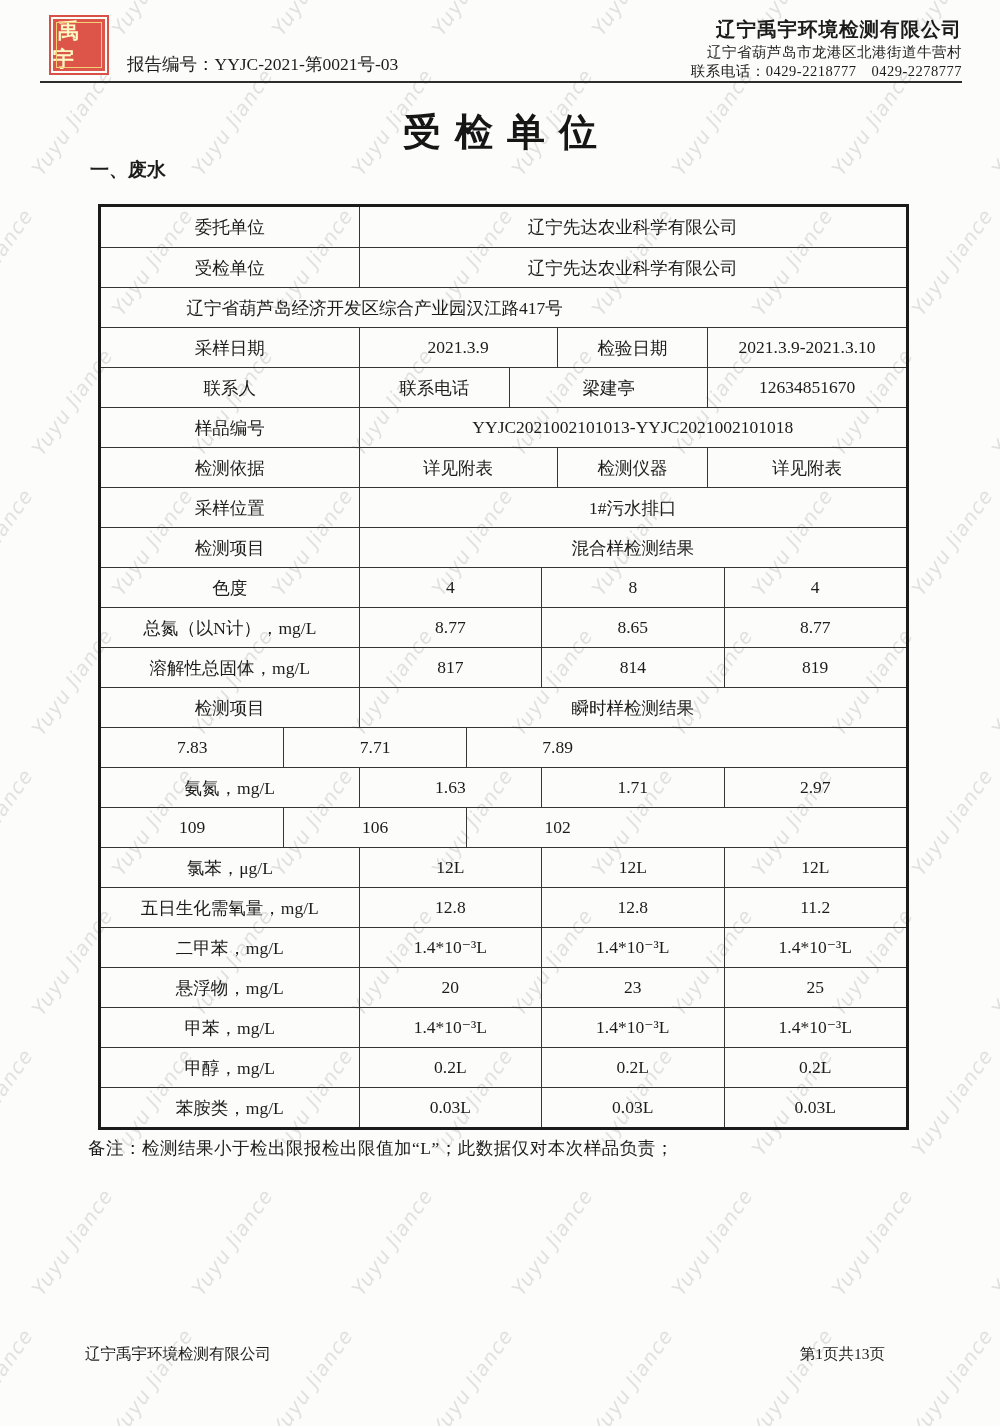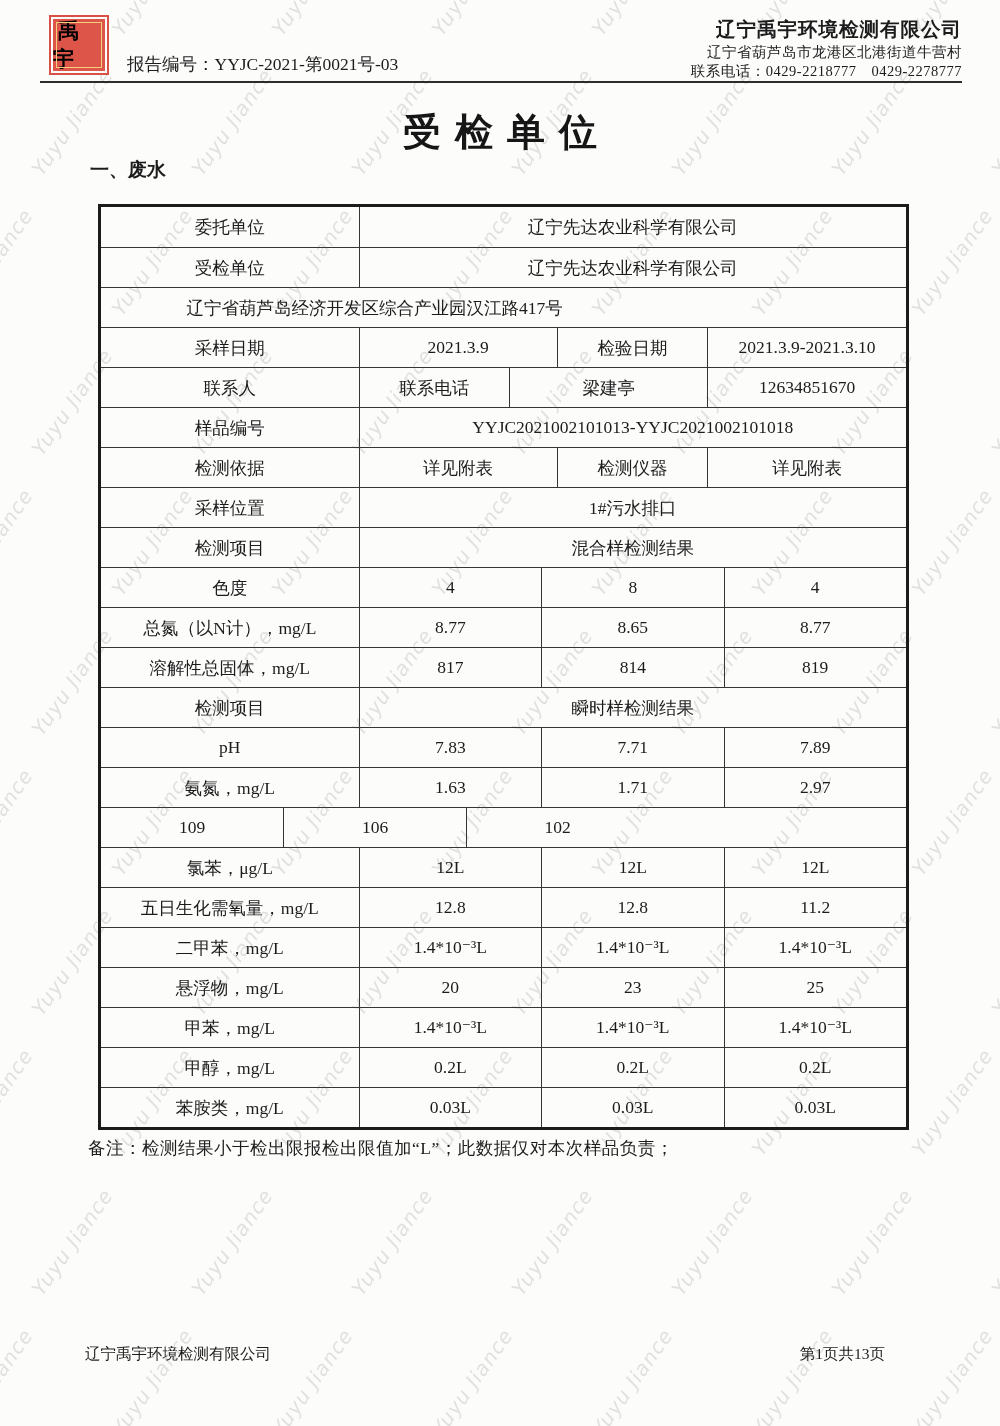--- a/index.html
+++ b/index.html
@@ -21,21 +21,21 @@
   .seal {
     position:absolute; left:49px; top:15px; width:60px; height:60px;
     border:2px solid #d95046; padding:2px; background:#fcfcfb; z-index:2;
   }
   .seal-inner {
     position:relative; width:100%; height:100%; background:#dd5449;
     display:flex; align-items:center; justify-content:center;
   }
   .seal-inner::after { content:""; position:absolute; inset:3px; border:1px solid #f2cf7a; }
   .seal-text {
-    color:#000000; font-size:21px; letter-spacing:5px; text-indent:5px;
+    color:#fef9c3; font-size:21px; letter-spacing:5px; text-indent:5px;
     font-weight:bold; font-family:"Liberation Serif",serif;
   }
   .report-no {
     position:absolute; left:127px; top:52px; font-size:17.5px; z-index:2;
   }
   .company-block { position:absolute; right:38px; top:16px; text-align:right; z-index:2; }
   .company-name {
     font-size:19.5px; font-weight:700; letter-spacing:1px;
     font-family:"Liberation Sans","DejaVu Sans",sans-serif;
   }
@@ -235,21 +235,20 @@
         <div class="tcell c-label">溶解性总固体，mg/L</div>
         <div class="tcell c-d">817</div>
         <div class="tcell c-d">814</div>
         <div class="tcell c-d">819</div>
       </div>
       <div class="trow">
         <div class="tcell c-label">检测项目</div>
         <div class="tcell c-span">瞬时样检测结果</div>
       </div>
       <div class="trow">
-        <div class="tcell c-label">pH</div>
         <div class="tcell c-d">7.83</div>
         <div class="tcell c-d">7.71</div>
         <div class="tcell c-d">7.89</div>
       </div>
       <div class="trow">
         <div class="tcell c-label">氨氮，mg/L</div>
         <div class="tcell c-d">1.63</div>
         <div class="tcell c-d">1.71</div>
         <div class="tcell c-d">2.97</div>
       </div>

